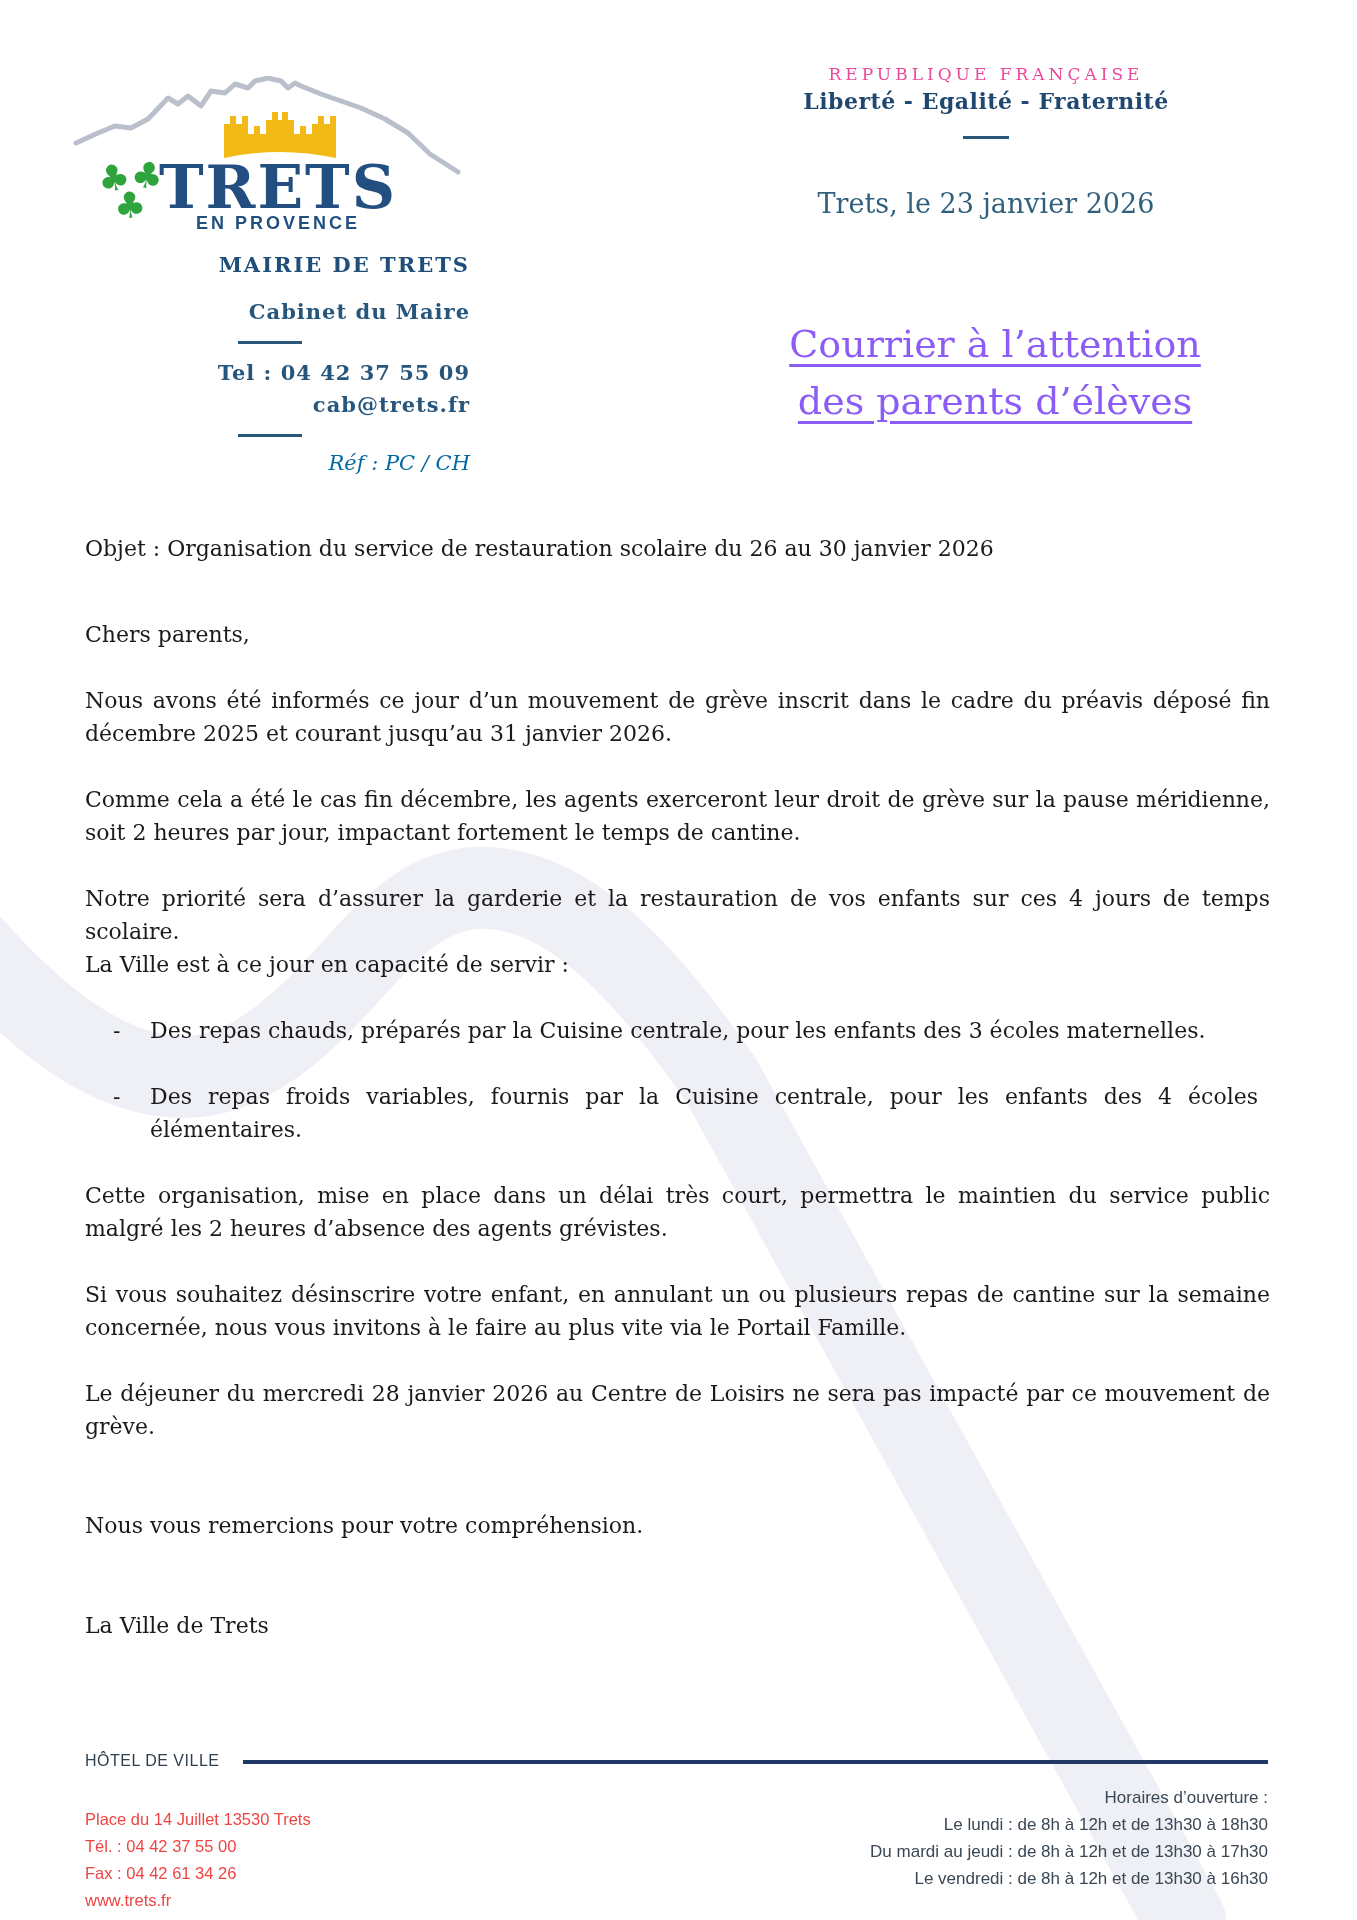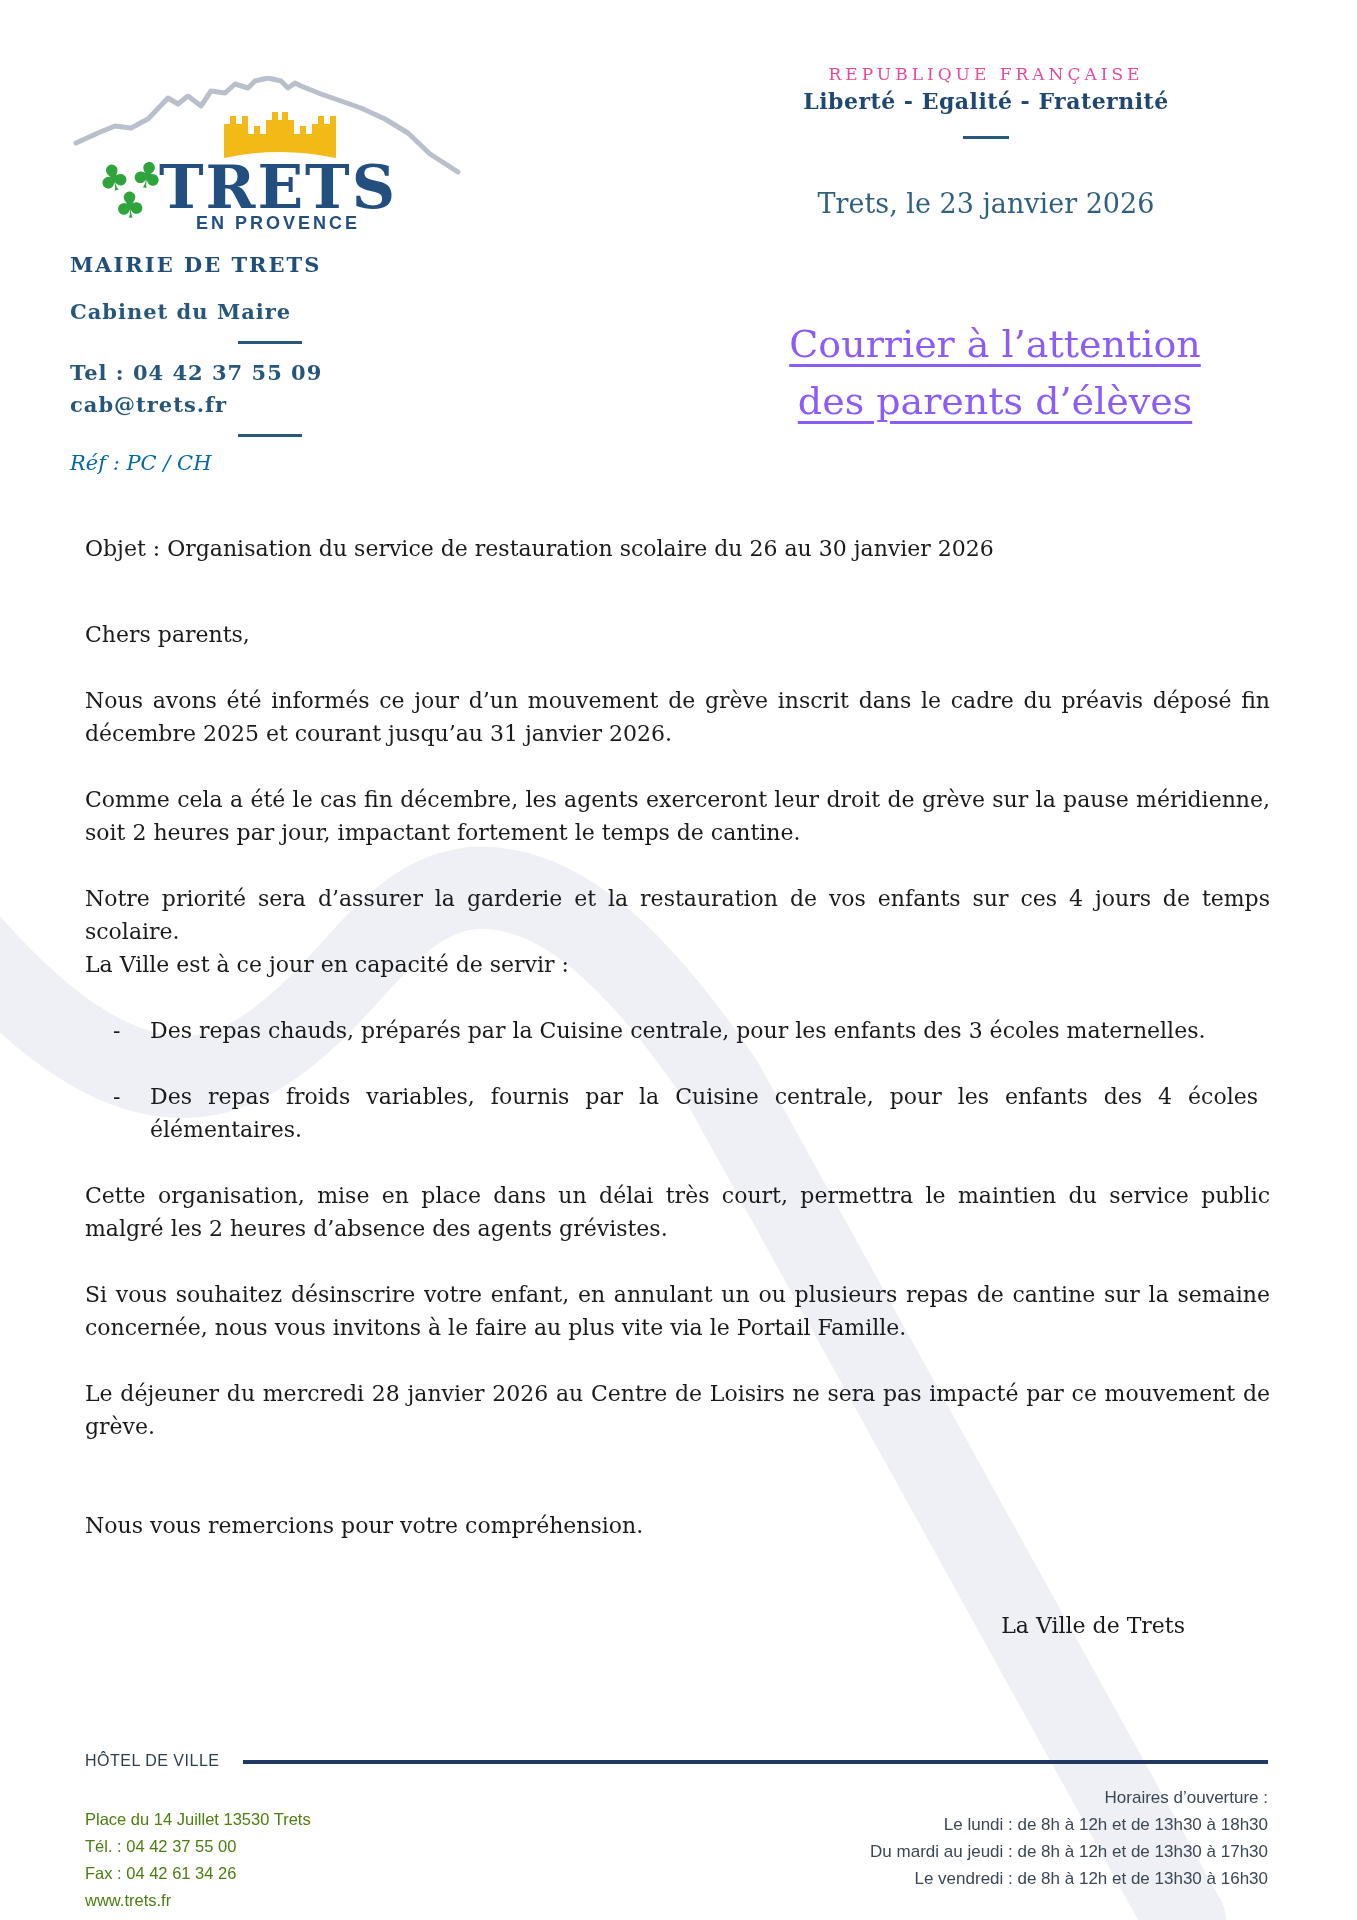--- a/index.html
+++ b/index.html
@@ -2,21 +2,21 @@
 <html lang="fr"><head>
 <meta charset="utf-8">
 <style>
   html,body{margin:0;padding:0;background:#ffffff;}
   .page{position:relative;width:1357px;height:1920px;background:#ffffff;overflow:hidden;
         font-family:"DejaVu Serif", serif;color:#1a1a1a;}
   #watermark{position:absolute;left:0;top:0;z-index:0;}
 
   
   .logo-svg{position:absolute;left:68px;top:76px;z-index:1;}
-  .org-block{position:absolute;left:70px;top:252px;width:400px;text-align:left;z-index:1;}
+  .org-block{position:absolute;left:70px;top:252px;width:400px;text-align:right;z-index:1;}
   .org-name{font-size:21px;font-weight:bold;letter-spacing:2px;color:#1f4e79;}
   .org-dept{margin-top:22px;font-size:21px;font-weight:bold;letter-spacing:1px;color:#27567c;}
   .org-div{width:64px;height:3px;background:#2a5878;margin:17px auto 0 auto;}
   .org-tel{margin-top:16px;font-size:21px;font-weight:bold;letter-spacing:1px;color:#27567c;}
   .org-mail{margin-top:7px;font-size:21px;font-weight:bold;letter-spacing:1px;color:#27567c;}
   .org-ref{margin-top:14px;font-size:21px;font-style:italic;color:#0369a1;}
 
   
   .republic{position:absolute;left:780px;top:64px;width:412px;text-align:center;z-index:1;}
   .rep1{font-size:17px;letter-spacing:4px;color:#ec4899;}
@@ -30,30 +30,30 @@
 
   
   .subject{position:absolute;left:85px;top:536px;width:1190px;font-size:22px;font-weight:normal;z-index:1;}
   .body-col{position:absolute;left:85px;top:618px;width:1185px;font-size:22px;line-height:33px;z-index:1;}
   .body-col p{margin:0 0 33px 0;text-align:justify;}
   .no-just{text-align:left !important;}
   .bullet{display:flex;margin:0 0 33px 0;padding-left:28px;}
   .bullet .dash{width:37px;flex:none;}
   .bullet .btxt{flex:1;text-align:justify;padding-right:12px;}
   .closing{margin-top:66px !important;}
-  .signature{margin-top:67px;text-align:right;padding-right:85px;font-size:22px;}
+  .signature{margin-top:67px;padding-right:85px;font-size:22px;}
 
   
   .footer{position:absolute;left:85px;top:1752px;width:1183px;z-index:1;
           font-family:"Liberation Sans", sans-serif;}
   .footer-head{display:flex;align-items:center;}
   .footer-label{font-size:16px;letter-spacing:0.5px;color:#2c3e50;font-weight:500;flex:none;text-align:right;}
   .footer-rule{flex:1;height:4px;background:#203864;margin-left:24px;margin-top:2px;}
   .footer-cols{display:flex;justify-content:space-between;align-items:flex-start;}
-  .f-left{margin-top:36px;font-size:16.5px;line-height:27px;color:#4d7c0f;}
+  .f-left{margin-top:36px;font-size:16.5px;line-height:27px;color:#ef4444;}
   .f-right{margin-top:14px;font-size:17px;line-height:27px;color:#3a4754;text-align:right;}
 </style>
 </head>
 <body>
 
 <div class="page">
 
   <svg id="watermark" width="1357" height="1920" viewBox="0 0 1357 1920" aria-hidden="true">
     <path d="M -90 870 C 30 1030, 150 1125, 262 1052 C 352 995, 385 898, 472 888 C 560 882, 640 962, 722 1082 L 1185 1920" fill="none" stroke="#eef0f5" stroke-width="82" stroke-linecap="round" stroke-linejoin="round"></path>
   </svg>

